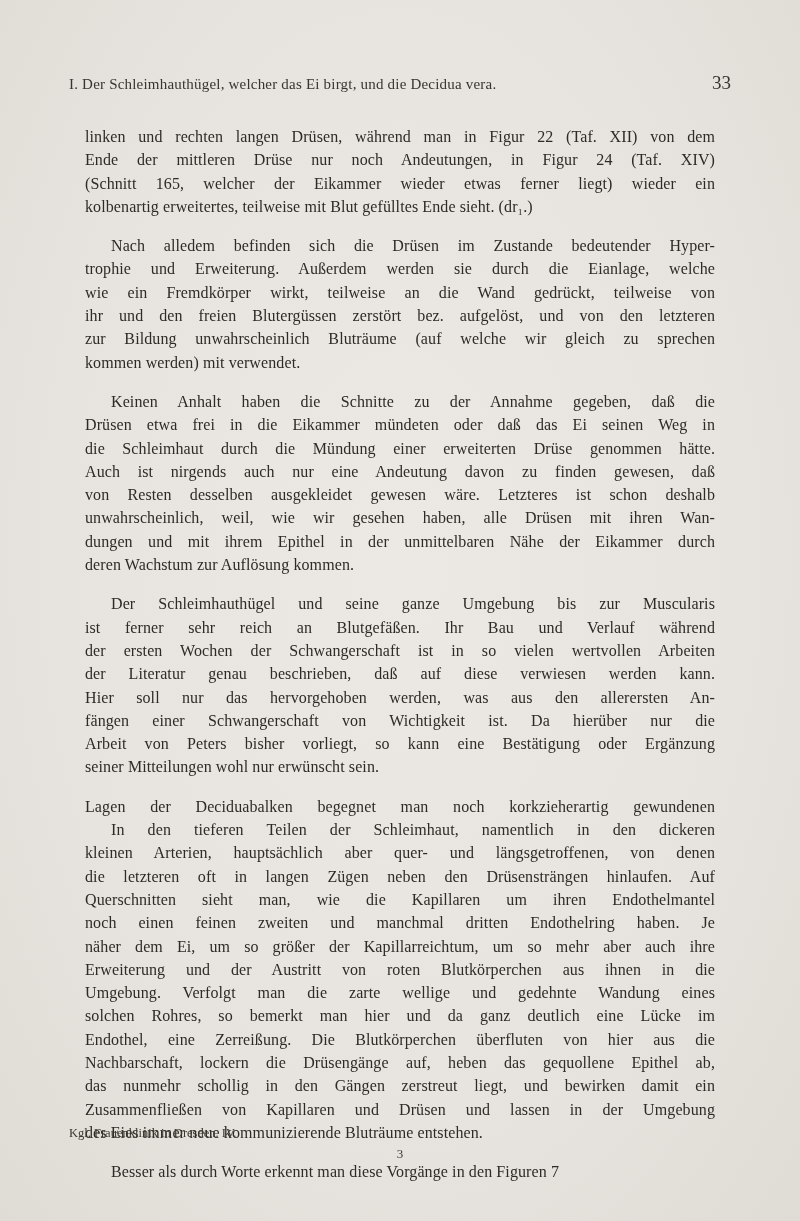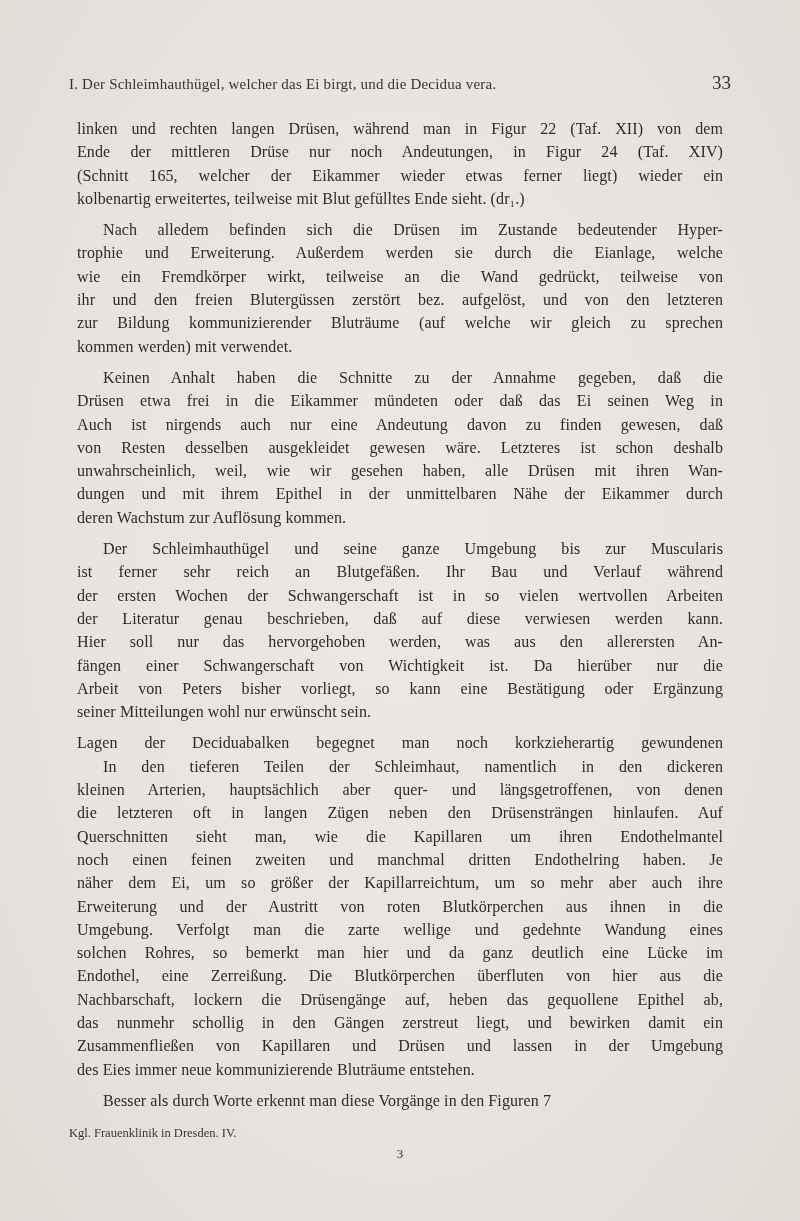--- a/index.html
+++ b/index.html
@@ -41,21 +41,21 @@
   }
   .page-body {
     position: absolute;
     top: 109px;
     left: 0;
     width: 100%;
     font-size: 16px;
     line-height: 23.3px;
   }
   .paragraph {
-    margin: 8px;
+    margin: 16px;
     padding: 0;
   }
   .line {
     text-align: justify;
     text-align-last: justify;
     white-space: normal;
     letter-spacing: 0.1px;
   }
   .line.last {
     text-align: right;
@@ -97,26 +97,27 @@
         <div class="line">linken und rechten langen Drüsen, während man in Figur 22 (Taf. XII) von dem</div>
         <div class="line">Ende der mittleren Drüse nur noch Andeutungen, in Figur 24 (Taf. XIV)</div>
         <div class="line">(Schnitt 165, welcher der Eikammer wieder etwas ferner liegt) wieder ein</div>
         <div class="line last">kolbenartig erweitertes, teilweise mit Blut gefülltes Ende sieht. (dr₁.)</div>
       </div>
       <div class="paragraph">
         <div class="line indent">Nach alledem befinden sich die Drüsen im Zustande bedeutender Hyper-</div>
         <div class="line">trophie und Erweiterung. Außerdem werden sie durch die Eianlage, welche</div>
         <div class="line">wie ein Fremdkörper wirkt, teilweise an die Wand gedrückt, teilweise von</div>
         <div class="line">ihr und den freien Blutergüssen zerstört bez. aufgelöst, und von den letzteren</div>
-        <div class="line">zur Bildung kommunizierender Bluträume (auf welche wir gleich zu sprechen</div>
+        <div class="line">zur Bildung unwahrscheinlich Bluträume (auf welche wir gleich zu sprechen</div>
         <div class="line last">kommen werden) mit verwendet.</div>
       </div>
       <div class="paragraph">
         <div class="line indent">Keinen Anhalt haben die Schnitte zu der Annahme gegeben, daß die</div>
         <div class="line">Drüsen etwa frei in die Eikammer mündeten oder daß das Ei seinen Weg in</div>
+        <div class="line">die Schleimhaut durch die Mündung einer erweiterten Drüse genommen hätte.</div>
         <div class="line">Auch ist nirgends auch nur eine Andeutung davon zu finden gewesen, daß</div>
         <div class="line">von Resten desselben ausgekleidet gewesen wäre. Letzteres ist schon deshalb</div>
         <div class="line">unwahrscheinlich, weil, wie wir gesehen haben, alle Drüsen mit ihren Wan-</div>
         <div class="line">dungen und mit ihrem Epithel in der unmittelbaren Nähe der Eikammer durch</div>
         <div class="line last">deren Wachstum zur Auflösung kommen.</div>
       </div>
       <div class="paragraph">
         <div class="line indent">Der Schleimhauthügel und seine ganze Umgebung bis zur Muscularis</div>
         <div class="line">ist ferner sehr reich an Blutgefäßen. Ihr Bau und Verlauf während</div>
         <div class="line">der ersten Wochen der Schwangerschaft ist in so vielen wertvollen Arbeiten</div>

